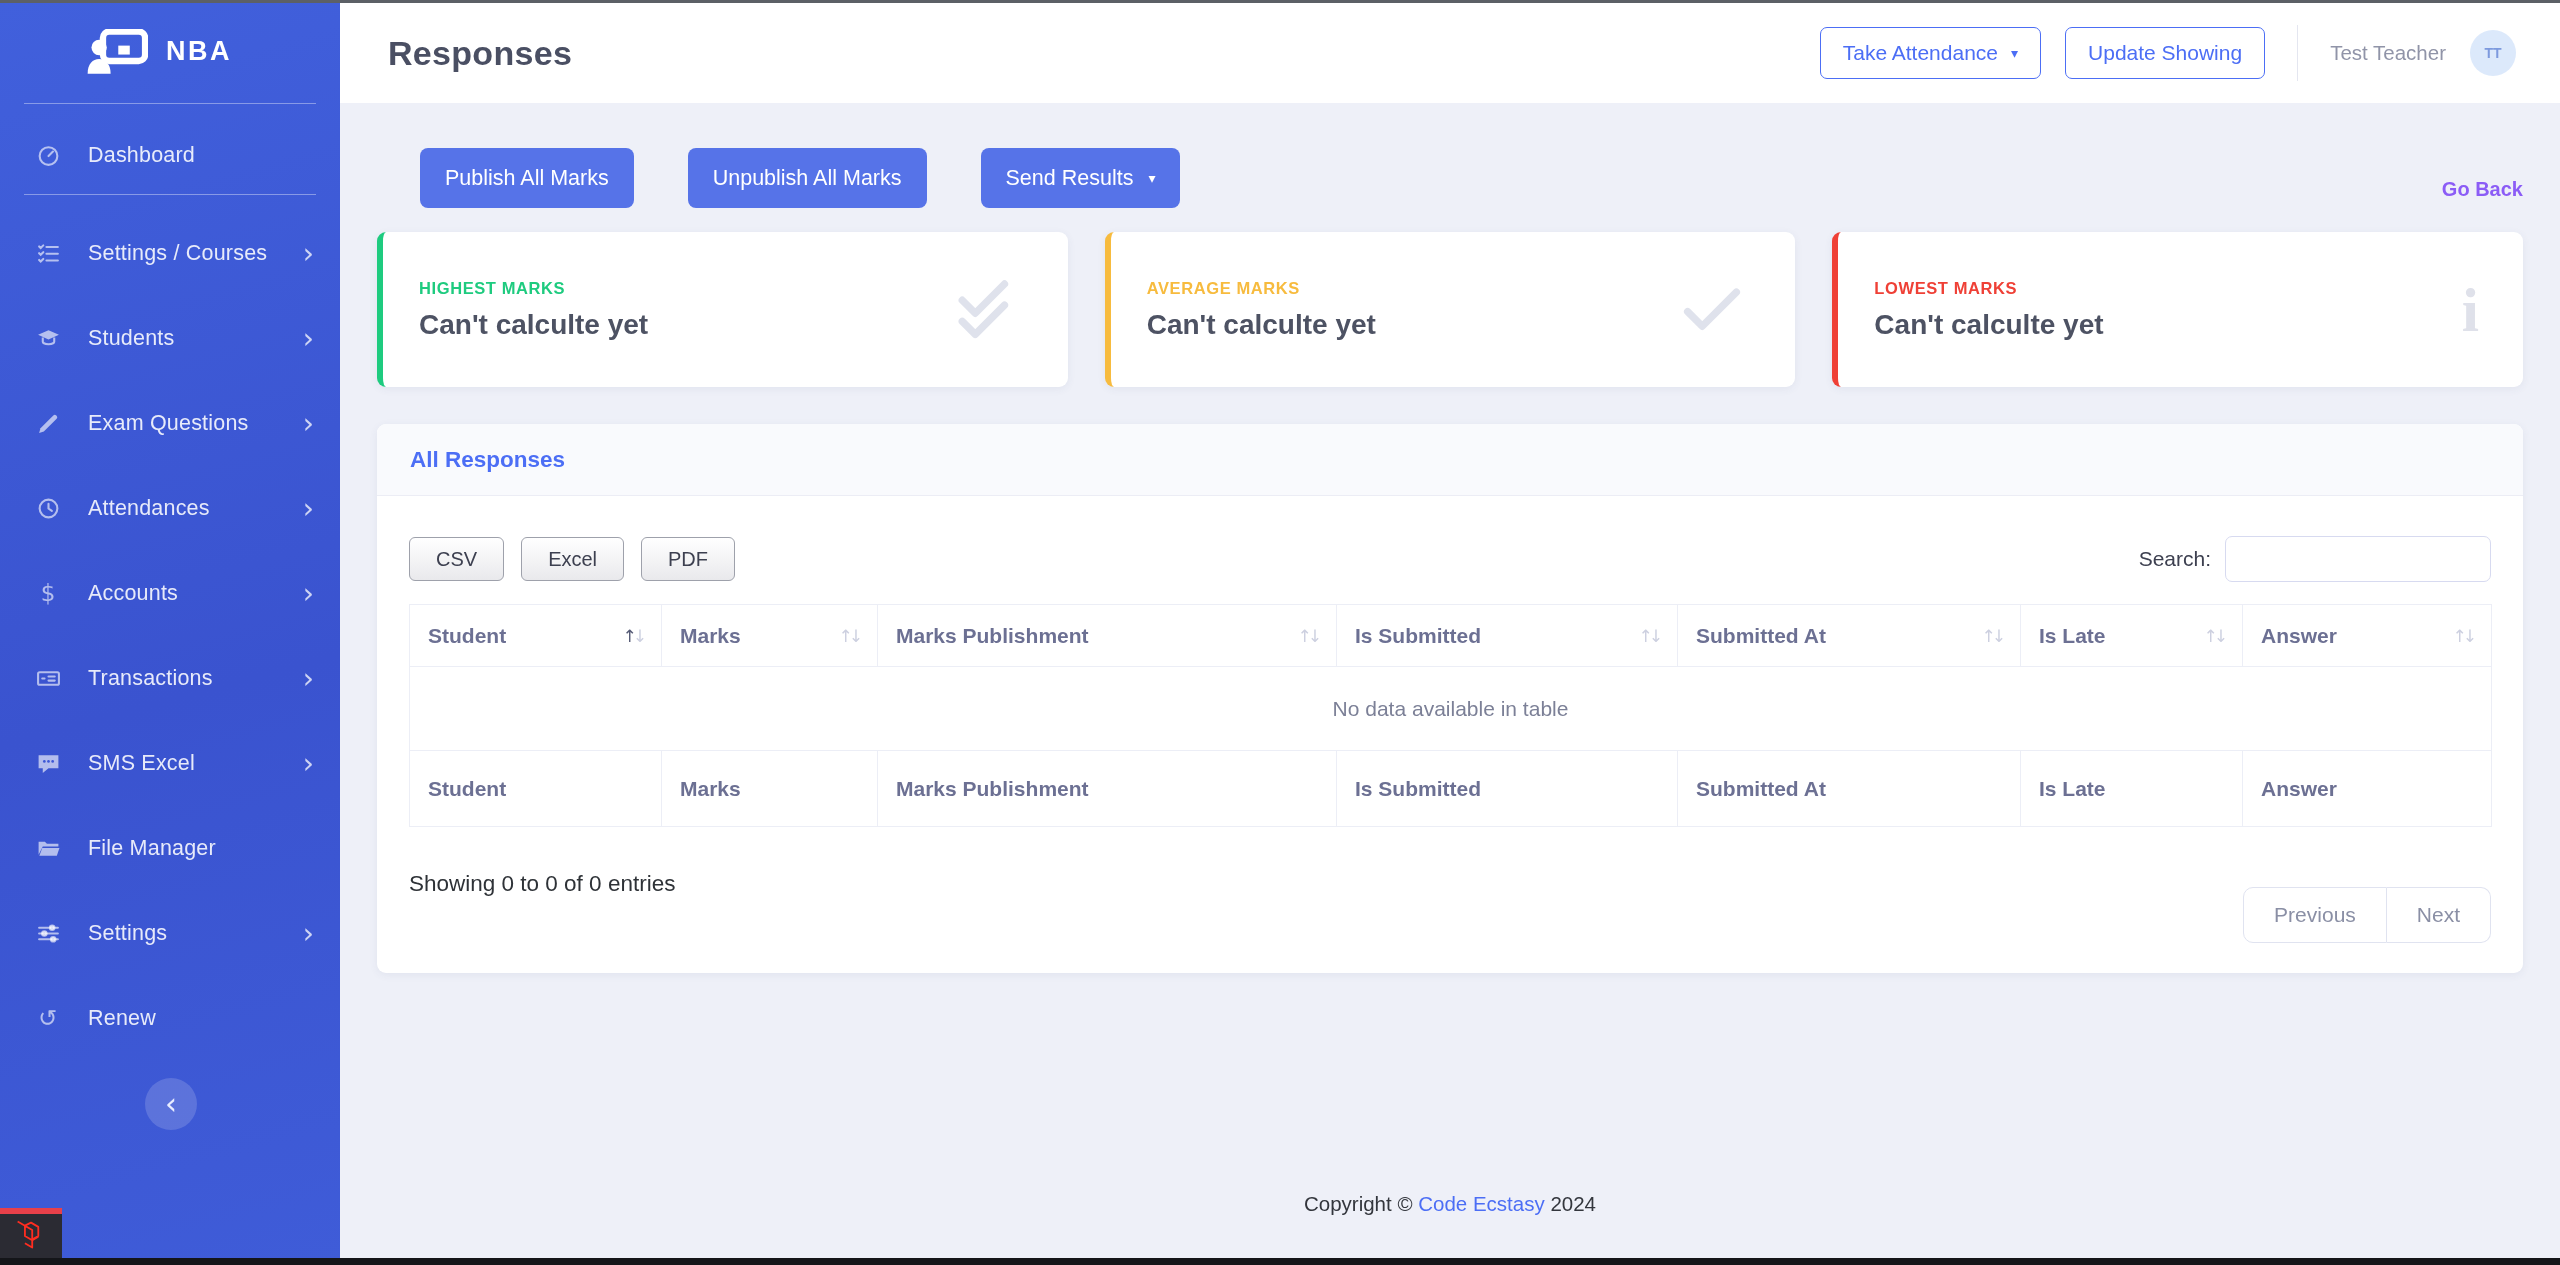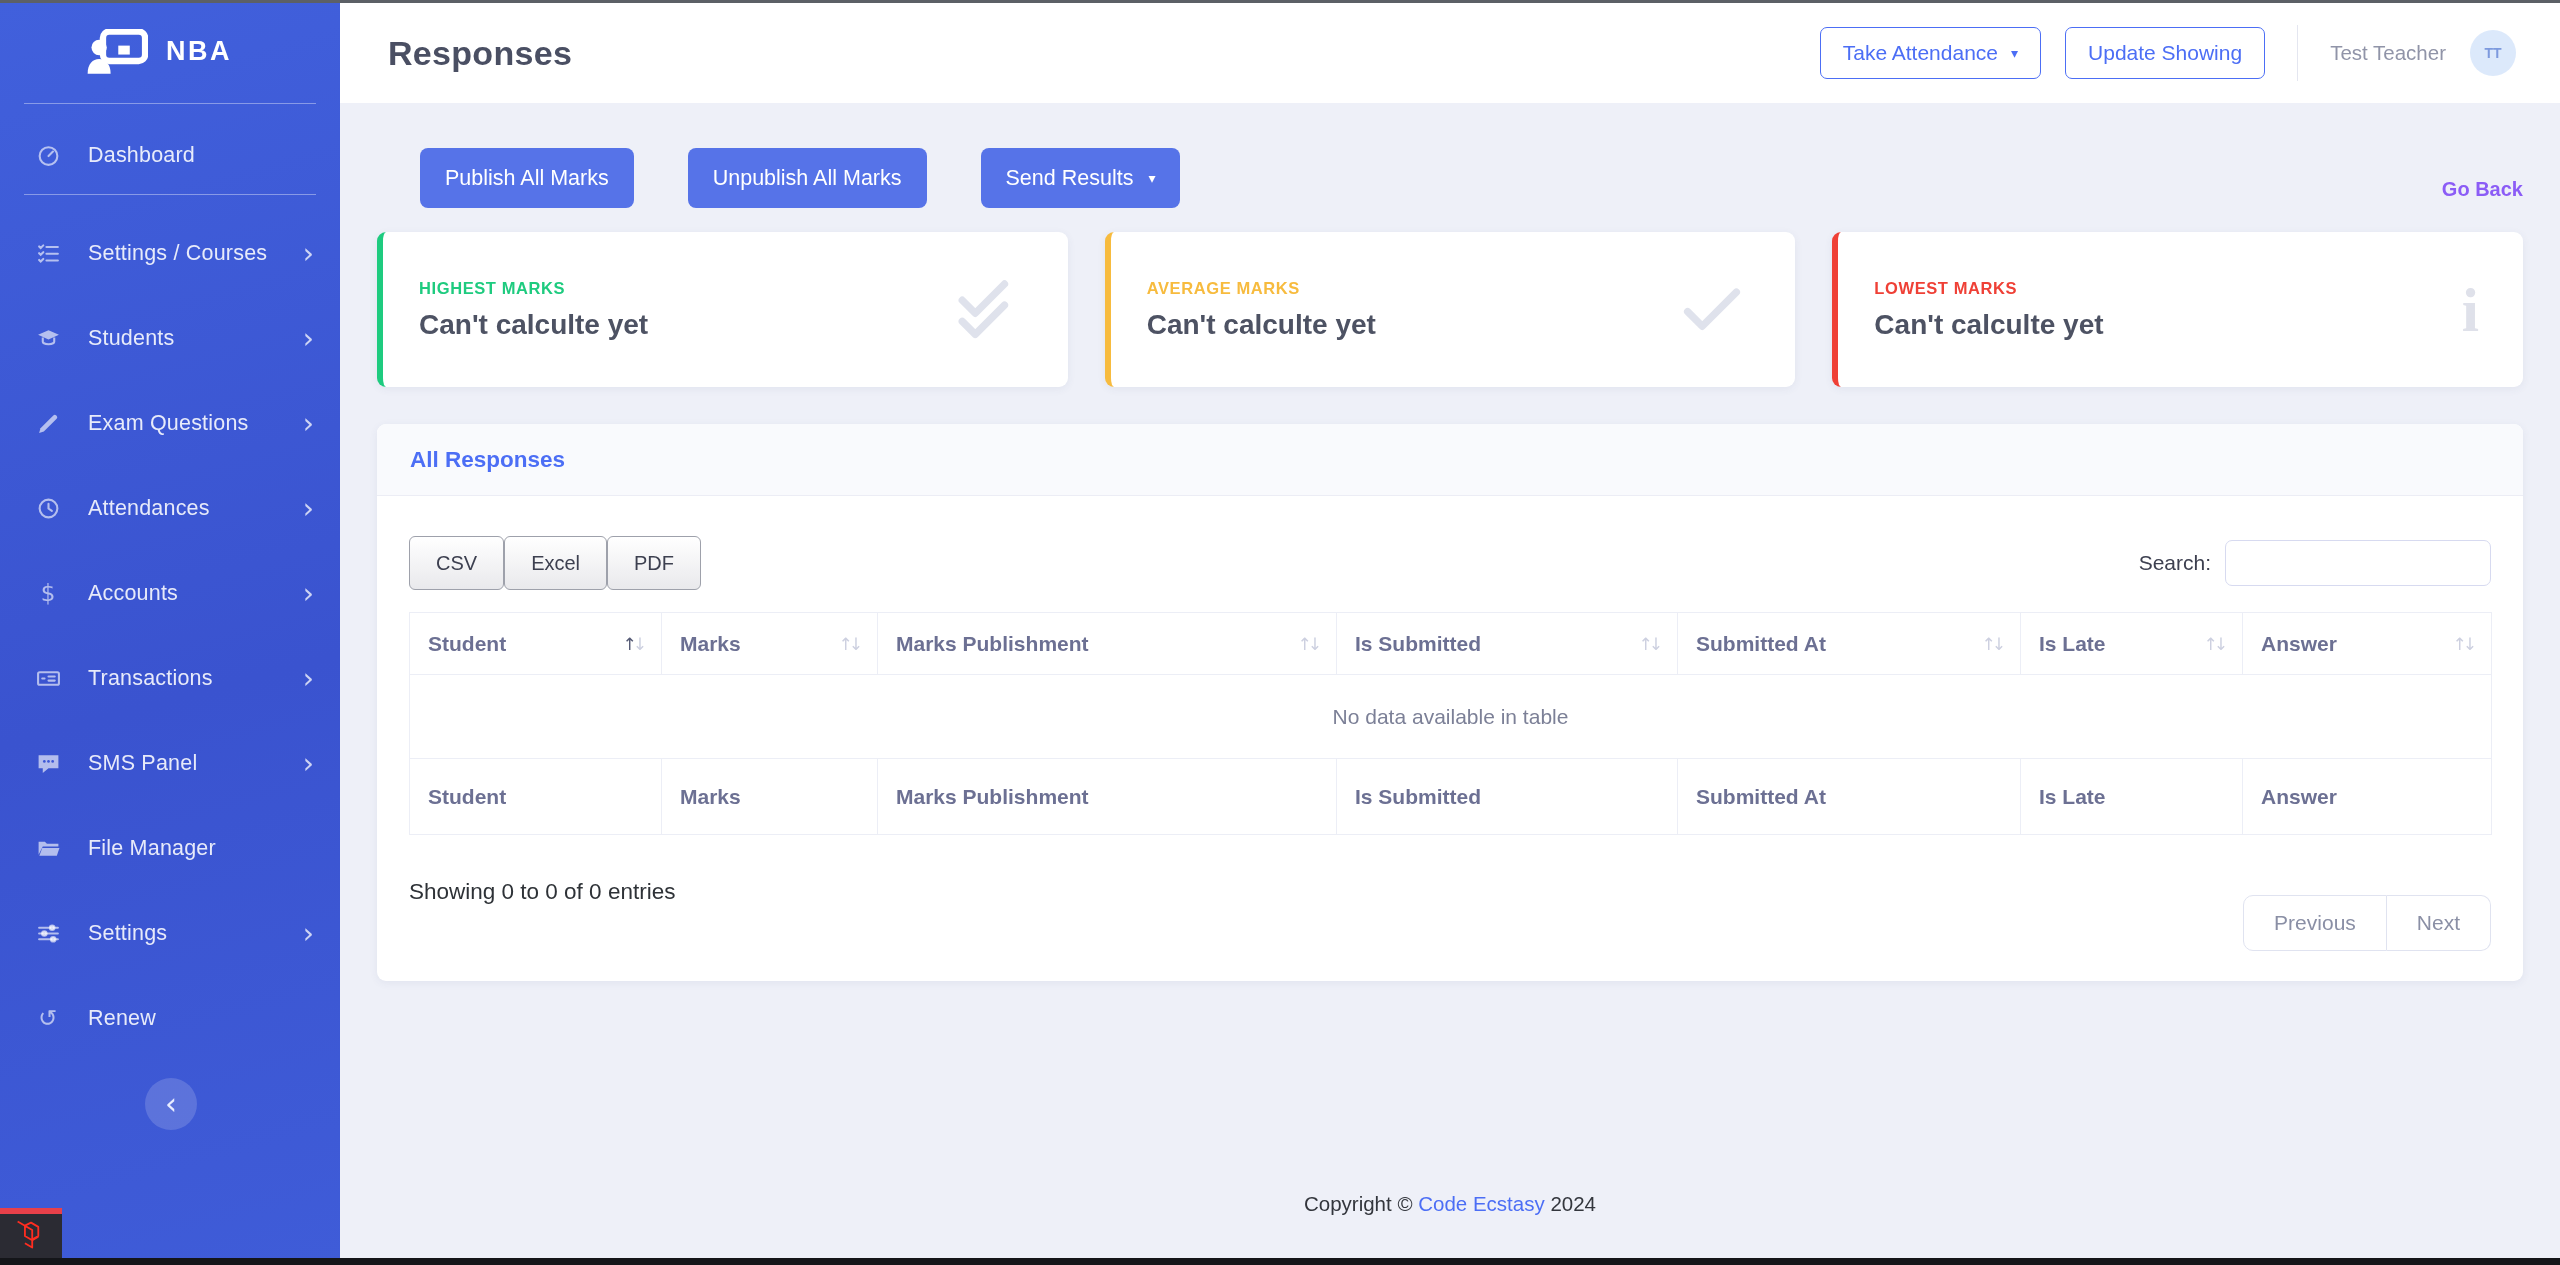--- a/index.html
+++ b/index.html
@@ -86,23 +86,23 @@
   
   .table-card { background:#fff; border-radius:9px; margin-top:37px; box-shadow:0 2px 8px rgba(55,70,120,.07); }
   .table-card-header {
     height:72px; display:flex; align-items:center; padding:0 33px;
     border-bottom:1px solid #ecedf5; background:#f9fafd; border-radius:9px 9px 0 0;
   }
   .table-card-title { color:#4c6ef5; font-size:22.5px; font-weight:700; }
   .table-card-body { padding:40px 32px 30px; }
   .toolbar { display:flex; align-items:center; }
   .btn-export {
-    height:54px; padding:0 26px; border:1px solid #9ea1ab; border-radius:6px;
+    height:44px; padding:0 26px; border:1px solid #9ea1ab; border-radius:6px;
     background:linear-gradient(#ffffff,#e9e9ec); font-size:20px; color:#3d4050;
-    font-family:inherit; cursor:pointer;
+    font-family:inherit; margin-right:17px; cursor:pointer;
   }
   .search-wrap { margin-left:auto; display:flex; align-items:center; gap:14px; }
   .search-label { font-size:21px; color:#3d4050; }
   .search-input {
     width:266px; height:46px; border:1px solid #d7daf0; border-radius:7px;
     padding:0 12px; font-size:20px; font-family:inherit; color:#3d4050; background:#fff;
   }
   table { width:100%; border-collapse:collapse; table-layout:fixed; margin-top:22px; }
   th, td { border:1px solid #eceef6; }
   thead th { height:62px; padding:0 18px; }
@@ -225,21 +225,21 @@
     </div>
     <div class="sb-item">
       <span class="sb-ic">
         <svg viewBox="0 0 24 24">
             <path d="M21.5 4h-19v12.5h4V21l5.5-4.5h9.5V4z" fill="currentColor"></path>
             <circle cx="8" cy="10" r="1.3" fill="#3e58d6"></circle>
             <circle cx="12" cy="10" r="1.3" fill="#3e58d6"></circle>
             <circle cx="16" cy="10" r="1.3" fill="#3e58d6"></circle>
           </svg>
       </span>
-      <span class="sb-label">SMS Panel</span>
+      <span class="sb-label">SMS Excel</span>
       <span class="sb-chev">›</span>
     </div>
     <div class="sb-item">
       <span class="sb-ic">
         <svg viewBox="0 0 24 24">
             <path d="M2.5 5.5h6l2 2h11v2.5h-15L2.5 18V5.5z" fill="currentColor"></path>
             <path d="M6 11.5h16.5L20 19H3.2L6 11.5z" fill="currentColor"></path>
           </svg>
       </span>
       <span class="sb-label">File Manager</span>

